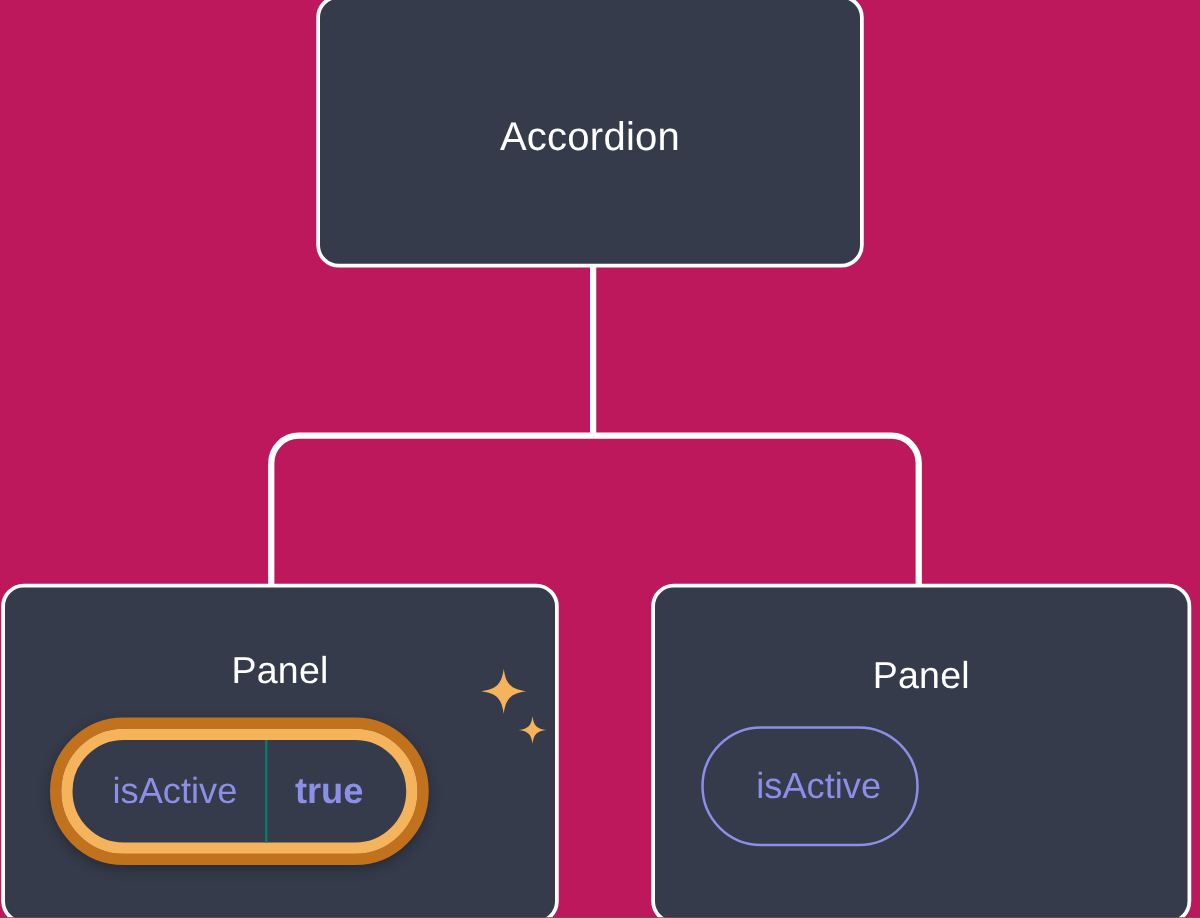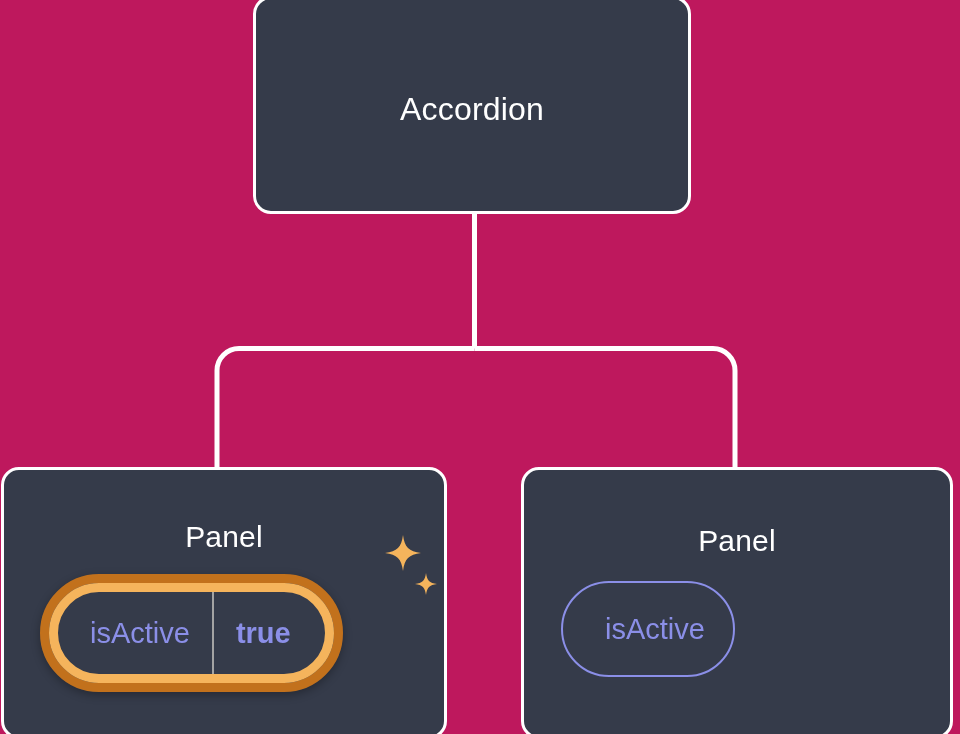--- a/index.html
+++ b/index.html
@@ -123,21 +123,21 @@
     display: flex;
     align-items: center;
     justify-content: center;
     color: #8b8fe8;
     font-size: 29px;
     white-space: nowrap;
   }
   .pill-highlight-inner .pill-key { padding: 0 22px 0 32px; }
   .pill-highlight-inner .pill-val {
     padding: 0 34px 0 22px;
-    border-left: 2px solid #a3a3a3;
+    border-left: 2px solid #0f766e;
     font-weight: bold;
   }
 
   
   .sparkles {
     position: absolute;
     left: 381px;
     top: 533px;
     width: 60px;
     height: 74px;

